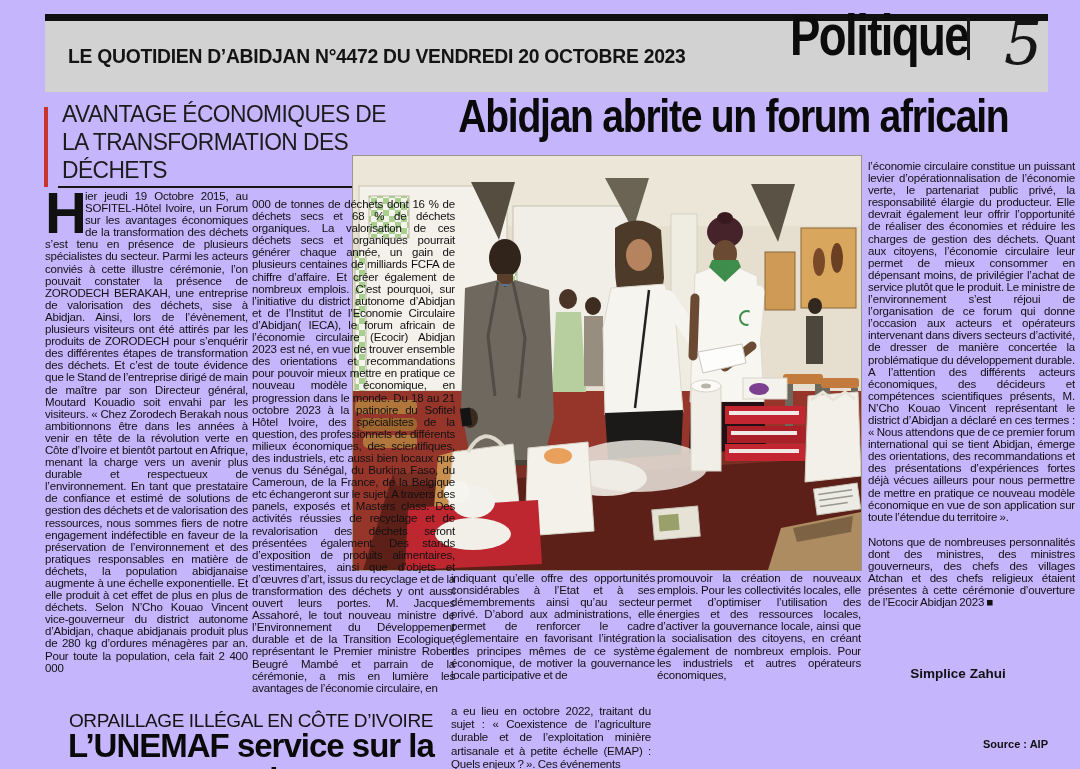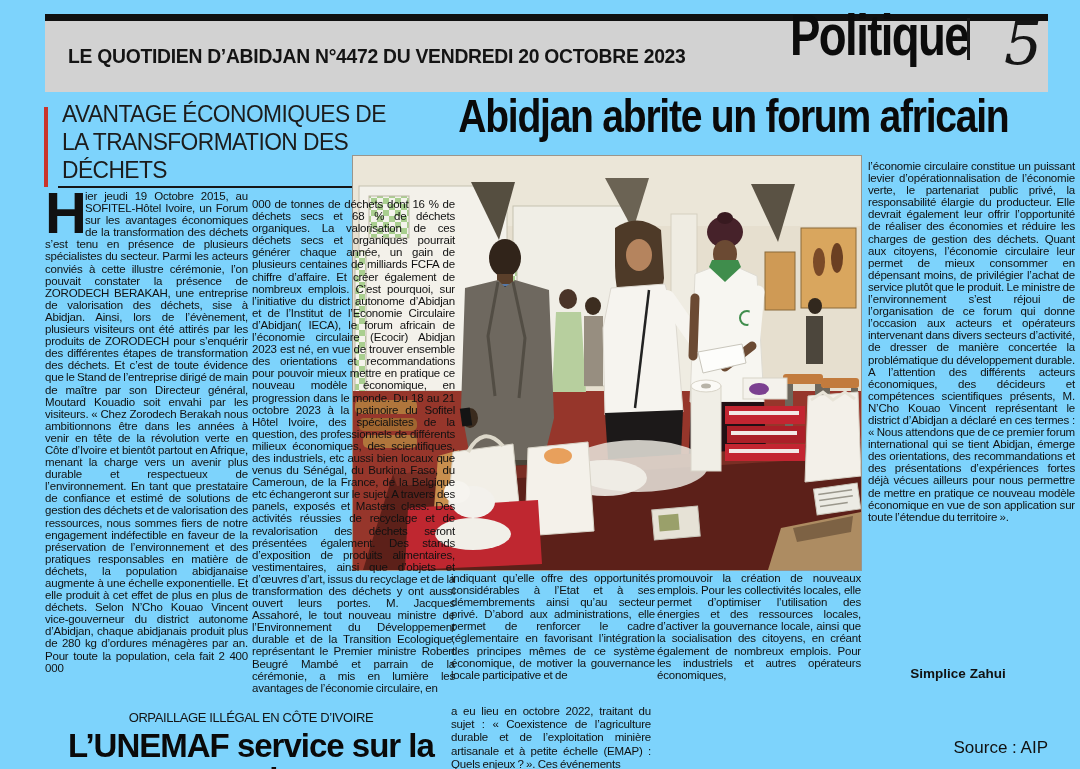--- a/index.html
+++ b/index.html
@@ -1,16 +1,16 @@
 <!DOCTYPE html>
 <html><head>
 <meta charset="utf-8">
 <style>
   html,body{margin:0;padding:0;background:#ffffff;}
-  #page{position:relative;width:1080px;height:769px;background:#7dd3fc;overflow:hidden;
+  #page{position:relative;width:1080px;height:769px;background:#c4b5fd;overflow:hidden;
         font-family:"Liberation Sans",sans-serif;color:#1a1a1a;}
 
   
   .band{position:absolute;left:45px;top:14px;width:1003px;height:78px;background:#d2d2d2;border-top:7px solid #101010;box-sizing:border-box;}
   .masthead{position:absolute;left:68px;top:44px;font-size:21px;font-weight:700;color:#141414;
             letter-spacing:-0.3px;transform:scaleX(0.92);transform-origin:left top;white-space:nowrap;}
   .section-title{position:absolute;left:790px;top:2px;font-size:57px;font-weight:800;color:#0c0c0c;
             letter-spacing:-2px;transform:scaleX(0.80);transform-origin:left top;white-space:nowrap;}
   .hdr-divider{position:absolute;left:967px;top:18px;width:3px;height:42px;background:#1a1a1a;}
   .page-num{position:absolute;left:1004px;top:8px;font-family:"DejaVu Serif",serif;font-style:italic;
@@ -32,27 +32,27 @@
   .col{position:absolute;font-size:11.5px;line-height:12.1px;letter-spacing:-0.2px;word-spacing:-0.6px;
        text-align:justify;color:#111;}
   .dropcap{float:left;font-size:58px;line-height:46px;height:46px;width:40px;font-weight:700;color:#111;}
   #col1{left:45px;top:190px;width:203px;height:505px;}
   #col2{left:252px;top:198px;width:203px;height:520px;}
   #col3{left:451px;top:572px;width:204px;height:130px;}
   #col4{left:657px;top:572px;width:204px;height:130px;}
   #col5{left:868px;top:152px;width:207px;height:520px;margin-top:8px;}
   #col5 .p2{margin-top:13px;}
   .byline{position:absolute;left:868px;top:666px;width:180px;text-align:center;font-size:13.5px;font-weight:700;color:#111;}
-  .source{position:absolute;left:868px;top:738px;width:180px;text-align:right;font-size:17px;font-weight:400;color:#111;}
+  .source{position:absolute;left:868px;top:738px;width:180px;text-align:right;font-size:11px;font-weight:700;color:#111;}
 
   
   .photo{position:absolute;left:352px;top:155px;width:508px;height:414px;border:1px solid #9a968c;box-sizing:content-box;background:#e8e2d4;}
 
   
-  .bottom-kicker{position:absolute;left:45px;top:710px;width:412px;text-align:center;font-size:13px;
+  .bottom-kicker{position:absolute;left:45px;top:710px;width:412px;text-align:center;font-size:19px;
             font-weight:400;color:#141414;letter-spacing:-0.4px;}
   .bottom-headline{position:absolute;left:45px;top:729px;width:412px;text-align:center;font-size:33px;
             line-height:34px;font-weight:800;color:#0a0a0a;letter-spacing:-1px;}
   .bottom-headline .cut{display:block;}
   .mini-col{position:absolute;top:705px;width:200px;font-size:11.5px;line-height:13.2px;
             letter-spacing:-0.2px;word-spacing:-0.6px;text-align:justify;color:#111;}
   #mini-left{left:451px;}
   #mini-right{left:657px;}
 </style>
 </head>
@@ -223,20 +223,21 @@
     <span>000 de tonnes de déchets dont 16 % de déchets secs et 68 % de déchets organiques. La valorisation de ces déchets secs et organiques pourrait générer chaque année, un gain de plusieurs centaines de milliards FCFA de chiffre d’affaire. Et créer également de nombreux emplois. C’est pourquoi, sur l’initiative du district autonome d’Abidjan et de l’Institut de l’Economie Circulaire d’Abidjan( IECA), le forum africain de l’économie circulaire (Ecocir) Abidjan 2023 est né, en vue de trouver ensemble des orientations et recommandations pour pouvoir mieux mettre en pratique ce nouveau modèle économique, en progression dans le monde. Du 18 au 21 octobre 2023 à la patinoire du Sofitel Hôtel Ivoire, des spécialistes de la question, des professionnels de différents milieux économiques, des scientifiques, des industriels, etc aussi bien locaux que venus du Sénégal, du Burkina Faso, du Cameroun, de la France, de la Belgique etc échangeront sur le sujet. A travers des panels, exposés et Masters class. Des activités réussies de recyclage et de revalorisation des déchets seront présentées également. Des stands d’exposition de produits alimentaires, vestimentaires, ainsi que d’objets et d’œuvres d’art, issus du recyclage et de la transformation des déchets y ont aussi ouvert leurs portes. M. Jacques Assahoré, le tout nouveau ministre de l’Environnement du Développement durable et de la Transition Ecologique, représentant le Premier ministre Robert Beugré Mambé et parrain de la cérémonie, a mis en lumière les avantages de l’économie circulaire, en</span>
   </div>
   <div id="col4" class="col">
     <span>promouvoir la création de nouveaux emplois. Pour les collectivités locales, elle permet d’optimiser l’utilisation des énergies et des ressources locales, d’activer la gouvernance locale, ainsi que la socialisation des citoyens, en créant également de nombreux emplois. Pour les industriels et autres opérateurs économiques,</span>
   </div>
   <div id="col3" class="col">
     <span>indiquant qu’elle offre des opportunités considérables à l’Etat et à ses démembrements ainsi qu’au secteur privé. D’abord aux administrations, elle permet de renforcer le cadre réglementaire en favorisant l’intégration des principes mêmes de ce système économique, de motiver la gouvernance locale participative et de</span>
   </div>
   <div id="col5" class="col">
     <div>l’économie circulaire constitue un puissant levier d’opérationnalisation de l’économie verte, le partenariat public privé, la responsabilité élargie du producteur. Elle devrait également leur offrir l’opportunité de réaliser des économies et réduire les charges de gestion des déchets. Quant aux citoyens, l’économie circulaire leur permet de mieux consommer en dépensant moins, de privilégier l’achat de service plutôt que le produit. Le ministre de l’environnement s’est réjoui de l’organisation de ce forum qui donne l’occasion aux acteurs et opérateurs intervenant dans divers secteurs d’activité, de dresser de manière concertée la problématique du développement durable. A l’attention des différents acteurs économiques, des décideurs et compétences scientifiques présents, M. N’Cho Kouao Vincent représentant le district d’Abidjan a déclaré en ces termes : « Nous attendons que de ce premier forum international qui se tient Abidjan, émerge des orientations, des recommandations et des présentations d’expériences fortes déjà vécues ailleurs pour nous permettre de mettre en pratique ce nouveau modèle économique en vue de son application sur toute l’étendue du territoire ».</div>
+    <div class="p2">Notons que de nombreuses personnalités dont des ministres, des ministres gouverneurs, des chefs des villages Atchan et des chefs religieux étaient présentes à cette cérémonie d’ouverture de l’Ecocir Abidjan 2023 ■</div>
   </div>
 
   <div class="byline">Simplice Zahui</div>
   <div class="source">Source : AIP</div>
 
   <div class="bottom-kicker">ORPAILLAGE ILLÉGAL EN CÔTE D’IVOIRE</div>
   <div class="bottom-headline">
     <span>L’UNEMAF service sur la</span>
     <span class="cut">question</span>
   </div>

